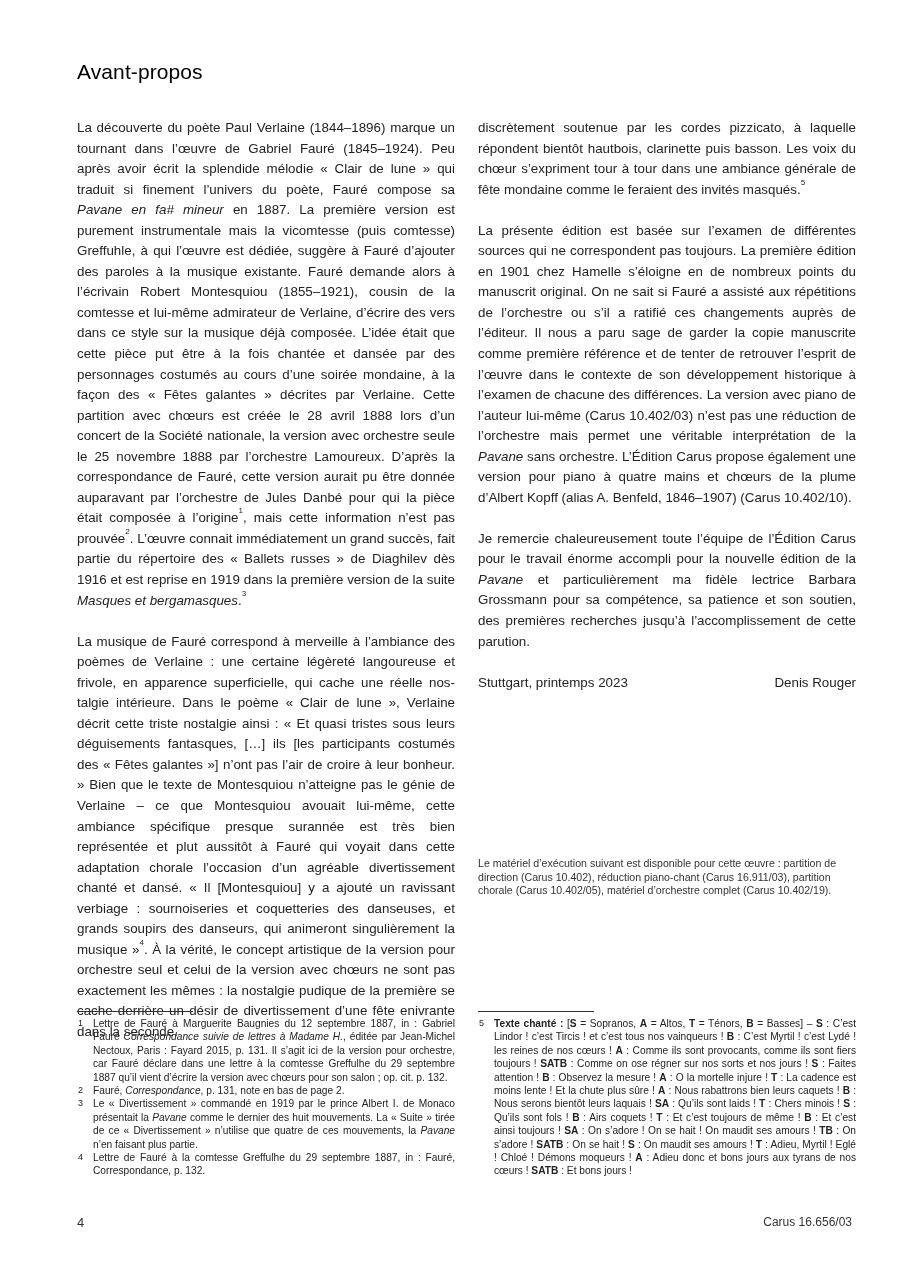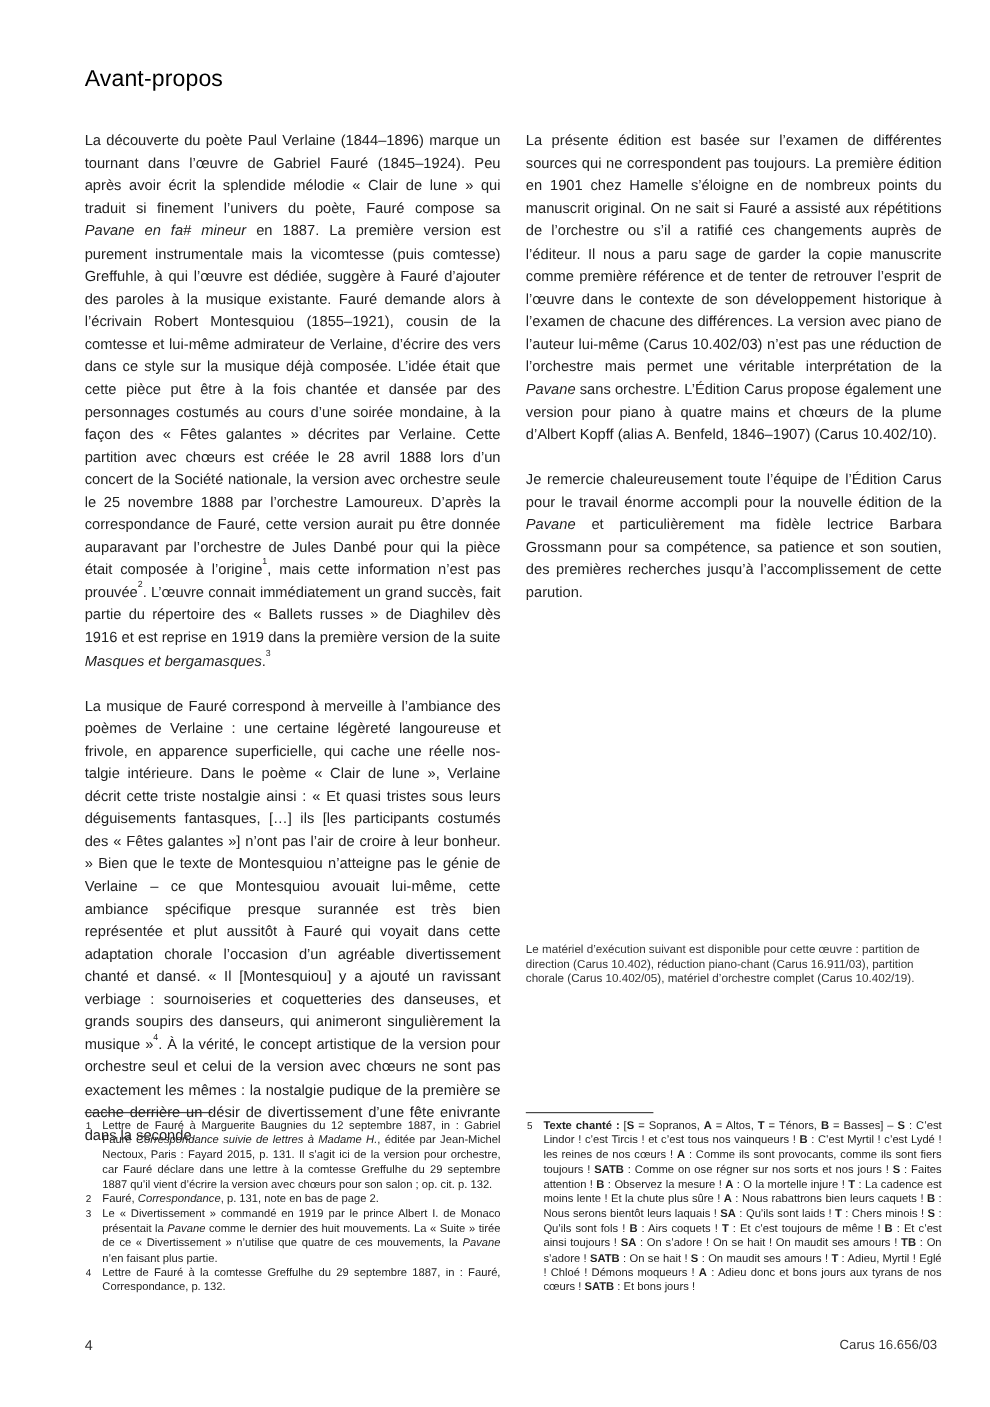--- a/index.html
+++ b/index.html
@@ -100,22 +100,27 @@
 <body>
 
 <h1 class="page-title">Avant-propos</h1>
 
 <div class="col col-left">
   <p class="body-p">La découverte du poète Paul Verlaine (1844–1896) marque un tournant dans l’œuvre de Gabriel Fauré (1845–1924). Peu après avoir écrit la splendide mélodie « Clair de lune » qui traduit si finement l’univers du poète, Fauré compose sa <i>Pavane en fa# mineur</i> en 1887. La première version est purement instrumentale mais la vicomtesse (puis comtesse) Greffuhle, à qui l’œuvre est dédiée, suggère à Fauré d’ajou­ter des paroles à la musique existante. Fauré demande alors à l’écrivain Robert Montesquiou (1855–1921), cousin de la comtesse et lui-même admirateur de Verlaine, d’écrire des vers dans ce style sur la musique déjà composée. L’idée était que cette pièce put être à la fois chantée et dansée par des personnages costumés au cours d’une soirée mondaine, à la façon des « Fêtes galantes » décrites par Verlaine. Cette partition avec chœurs est créée le 28 avril 1888 lors d’un concert de la Société nationale, la version avec orchestre seule le 25 novembre 1888 par l’orchestre Lamoureux. D’après la correspondance de Fauré, cette version aurait pu être donnée auparavant par l’orchestre de Jules Danbé pour qui la pièce était composée à l’origine<sup>1</sup>, mais cette information n’est pas prouvée<sup>2</sup>. L’œuvre connait immédiate­ment un grand succès, fait partie du répertoire des « Ballets russes » de Diaghilev dès 1916 et est reprise en 1919 dans la première version de la suite <i>Masques et bergamasques</i>.<sup>3</sup></p>
   <p class="body-p">La musique de Fauré correspond à merveille à l’ambiance des poèmes de Verlaine : une certaine légèreté langoureuse et frivole, en apparence superficielle, qui cache une réelle nos­talgie intérieure. Dans le poème « Clair de lune », Verlaine décrit cette triste nostalgie ainsi : « Et quasi tristes sous leurs déguisements fantasques, […] ils [les participants costumés des « Fêtes galantes »] n’ont pas l’air de croire à leur bon­heur. » Bien que le texte de Montesquiou n’atteigne pas le génie de Verlaine – ce que Montesquiou avouait lui-même, cette ambiance spécifique presque surannée est très bien représentée et plut aussitôt à Fauré qui voyait dans cette adaptation chorale l’occasion d’un agréable divertissement chanté et dansé. « Il [Montesquiou] y a ajouté un ravissant verbiage : sournoiseries et coquetteries des danseuses, et grands soupirs des danseurs, qui animeront singulièrement la musique »<sup>4</sup>. À la vérité, le concept artistique de la version pour orchestre seul et celui de la version avec chœurs ne sont pas exactement les mêmes : la nostalgie pudique de la première se cache derrière un désir de divertissement d’une fête enivrante dans la seconde.</p>
 </div>
 
 <div class="col col-right">
+  <p class="body-p">discrètement soutenue par les cordes pizzicato, à laquelle répondent bientôt hautbois, clarinette puis basson. Les voix du chœur s’expriment tour à tour dans une ambiance générale de fête mondaine comme le feraient des invités masqués.<sup>5</sup></p>
   <p class="body-p">La présente édition est basée sur l’examen de différentes sources qui ne correspondent pas toujours. La première édition en 1901 chez Hamelle s’éloigne en de nombreux points du manuscrit original. On ne sait si Fauré a assisté aux répétitions de l’orchestre ou s’il a ratifié ces change­ments auprès de l’éditeur. Il nous a paru sage de garder la copie manuscrite comme première référence et de ten­ter de retrouver l’esprit de l’œuvre dans le contexte de son développement historique à l’examen de chacune des différences. La version avec piano de l’auteur lui-même (Carus 10.402/03) n’est pas une réduction de l’orchestre mais permet une véritable interprétation de la <i>Pavane</i> sans orchestre. L’Édition Carus propose également une version pour piano à quatre mains et chœurs de la plume d’Albert Kopff (alias A. Benfeld, 1846–1907) (Carus 10.402/10).</p>
   <p class="body-p">Je remercie chaleureusement toute l’équipe de l’Édition Carus pour le travail énorme accompli pour la nouvelle édition de la <i>Pavane</i> et particulièrement ma fidèle lectrice Barbara Grossmann pour sa compétence, sa patience et son soutien, des premières recherches jusqu’à l’accomplissement de cette parution.</p>
+  <div class="signature">
+    <span>Stuttgart, printemps 2023</span>
+    <span>Denis Rouger</span>
+  </div>
 </div>
 
 <div class="material">
   <div>Le matériel d’exécution suivant est disponible pour cette œuvre : partition de direction (Carus 10.402), réduction piano-chant (Carus 16.911/03), partition chorale (Carus 10.402/05), matériel d’orchestre complet (Carus 10.402/19).</div>
 </div>
 
 <div class="fn-rule" style="left:77px; top:1011px;"></div>
 <div class="fn-block" style="left:77px; top:1017px;" id="fn-left">
     <div class="fn">
       <span class="fn-num">1</span>

